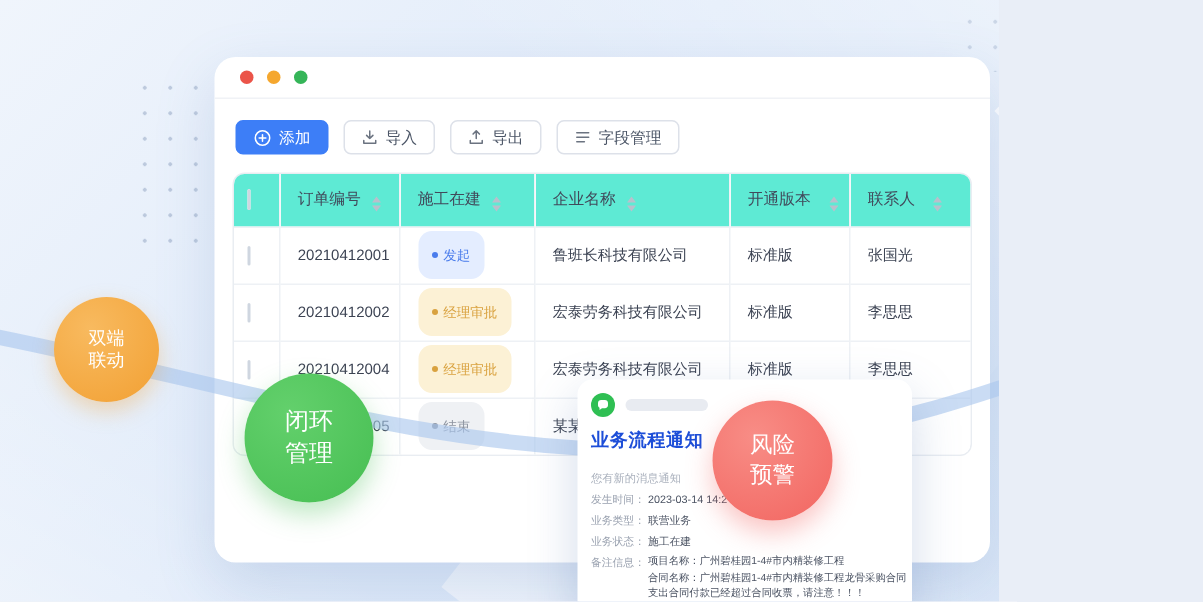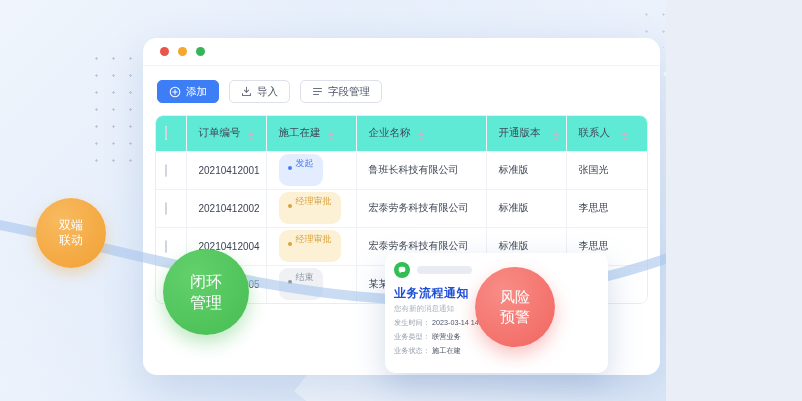--- a/index.html
+++ b/index.html
@@ -47,21 +47,21 @@
   tbody tr:last-child td{border-bottom:none}
   thead th{background:#5eead4;height:35px;font-size:10.5px;font-weight:500;color:#414a5b}
   tbody td{height:38px;font-size:10px;color:#3c4353;background:#fff}
   .chk{width:13px;height:13px;border:1.5px solid #cfd6e0;border-radius:3px;background:#fff}
   th .chk,td .chk{margin:0 auto 0 0}
   .c-check{padding-left:9px}
   .sort{display:inline-flex;flex-direction:column;gap:2px;margin-left:7px;vertical-align:1px}
   .sort i{width:0;height:0;border-left:3.5px solid transparent;border-right:3.5px solid transparent}
   .sort .up{border-bottom:4px solid #b9c0cc}
   .sort .down{border-top:4px solid #b9c0cc}
-  .badge{display:inline-flex;align-items:flex-end;gap:4px;height:17px;padding:16px 9px;border-radius:9px;font-size:9px}
+  .badge{display:inline-flex;align-items:center;gap:4px;height:17px;padding:16px 9px;border-radius:9px;font-size:9px}
   .badge::before{content:"";width:4px;height:4px;border-radius:50%;background:currentColor}
   .badge[data-type="blue"]{background:#E4EDFF;color:#4A7CEC}
   .badge[data-type="orange"]{background:#FCF1D5;color:#D9A23F}
   .badge[data-type="gray"]{background:#EFF1F4;color:#8D94A0}
 
   
   .feature{position:absolute;border-radius:50%;display:flex;flex-direction:column;align-items:center;
     justify-content:center;color:#fff;text-align:center;z-index:4}
   .f-dual{left:36px;top:198px;width:70px;height:70px;font-size:12px;line-height:15px;
     background:radial-gradient(circle at 35% 30%,#F8BA5F,#F2A033);box-shadow:0 6px 14px rgba(242,160,51,.35)}
@@ -72,21 +72,21 @@
   .f-multi{left:701px;top:187px;width:66px;height:66px;font-size:11.5px;line-height:15px;
     background:radial-gradient(circle at 35% 30%,#6F9BEC,#4F7FE0);box-shadow:0 6px 14px rgba(79,127,224,.35)}
 
   
   .popup{position:absolute;left:385px;top:253px;width:223px;min-height:120px;z-index:5;background:#fff;
     border-radius:10px;box-shadow:0 12px 32px rgba(95,125,180,.28);padding:9px 9px 8px}
   .popup-head{display:flex;align-items:center;gap:7px;height:16px}
   .chat-icon{width:16px;height:16px;border-radius:50%;background:#2FBF53;display:flex;align-items:center;justify-content:center}
   .ph-bar{width:55px;height:8px;border-radius:4px;background:#e8ebf1}
   .popup-title{margin-top:7px;font-size:12px;font-weight:bold;color:#1d4ed8;letter-spacing:.5px}
-  .popup-sub{margin-top:2px;font-size:7.5px;color:#aab1bd}
+  .popup-sub{margin-top:12px;font-size:7.5px;color:#aab1bd}
   .info-line{display:flex;margin-top:4px;font-size:7.2px;line-height:10px}
   .info-line .lbl{flex:0 0 38px;color:#9aa2b0}
   .info-line .val{color:#4b5363}
   .remark{display:flex;margin-top:4px;font-size:7.2px;line-height:10.5px}
   .remark .lbl{flex:0 0 38px;color:#9aa2b0}
   .remark-lines{color:#4b5363;font-size:6.9px;white-space:nowrap}
   .remark-lines div{line-height:10.5px}
 </style>
 </head>
 <body>
@@ -118,20 +118,29 @@
         <span>添加</span>
       </button>
       <button class="btn">
         <span>
           <svg width="11" height="11" viewBox="0 0 13 13">
               <path d="M6.5 1.5v6M4 5l2.5 2.5L9 5" fill="none" stroke="#6b7380" stroke-width="1.2" stroke-linecap="round" stroke-linejoin="round"></path>
               <path d="M1.8 9v2.2h9.4V9" fill="none" stroke="#6b7380" stroke-width="1.2" stroke-linecap="round" stroke-linejoin="round"></path>
             </svg>
         </span>
         <span>导入</span>
+      </button>
+      <button class="btn">
+        <span>
+          <svg width="11" height="11" viewBox="0 0 13 13">
+              <path d="M6.5 7.5v-6M4 4l2.5-2.5L9 4" fill="none" stroke="#6b7380" stroke-width="1.2" stroke-linecap="round" stroke-linejoin="round"></path>
+              <path d="M1.8 9v2.2h9.4V9" fill="none" stroke="#6b7380" stroke-width="1.2" stroke-linecap="round" stroke-linejoin="round"></path>
+            </svg>
+        </span>
+        <span>导出</span>
       </button>
       <button class="btn">
         <span>
           <svg width="11" height="11" viewBox="0 0 13 13">
               <path d="M1.8 3h9.4M1.8 6.5h9.4M1.8 10h6" fill="none" stroke="#6b7380" stroke-width="1.2" stroke-linecap="round"></path>
             </svg>
         </span>
         <span>字段管理</span>
       </button>
     </div>
@@ -260,20 +269,28 @@
       <span class="val">2023-03-14 14:2</span>
     </div>
     <div class="info-line">
       <span class="lbl">业务类型：</span>
       <span class="val">联营业务</span>
     </div>
     <div class="info-line">
       <span class="lbl">业务状态：</span>
       <span class="val">施工在建</span>
     </div>
+    <div class="remark">
+      <span class="lbl">备注信息：</span>
+      <div class="remark-lines">
+        <div>项目名称：广州碧桂园1-4#市内精装修工程</div>
+        <div>合同名称：广州碧桂园1-4#市内精装修工程龙骨采购合同</div>
+        <div>支出合同付款已经超过合同收票，请注意！！！</div>
+      </div>
+    </div>
   </div>
 
   <div class="feature f-risk">
     <span>风险</span>
     <span>预警</span>
   </div>
 
 </div>
 
 </body></html>

